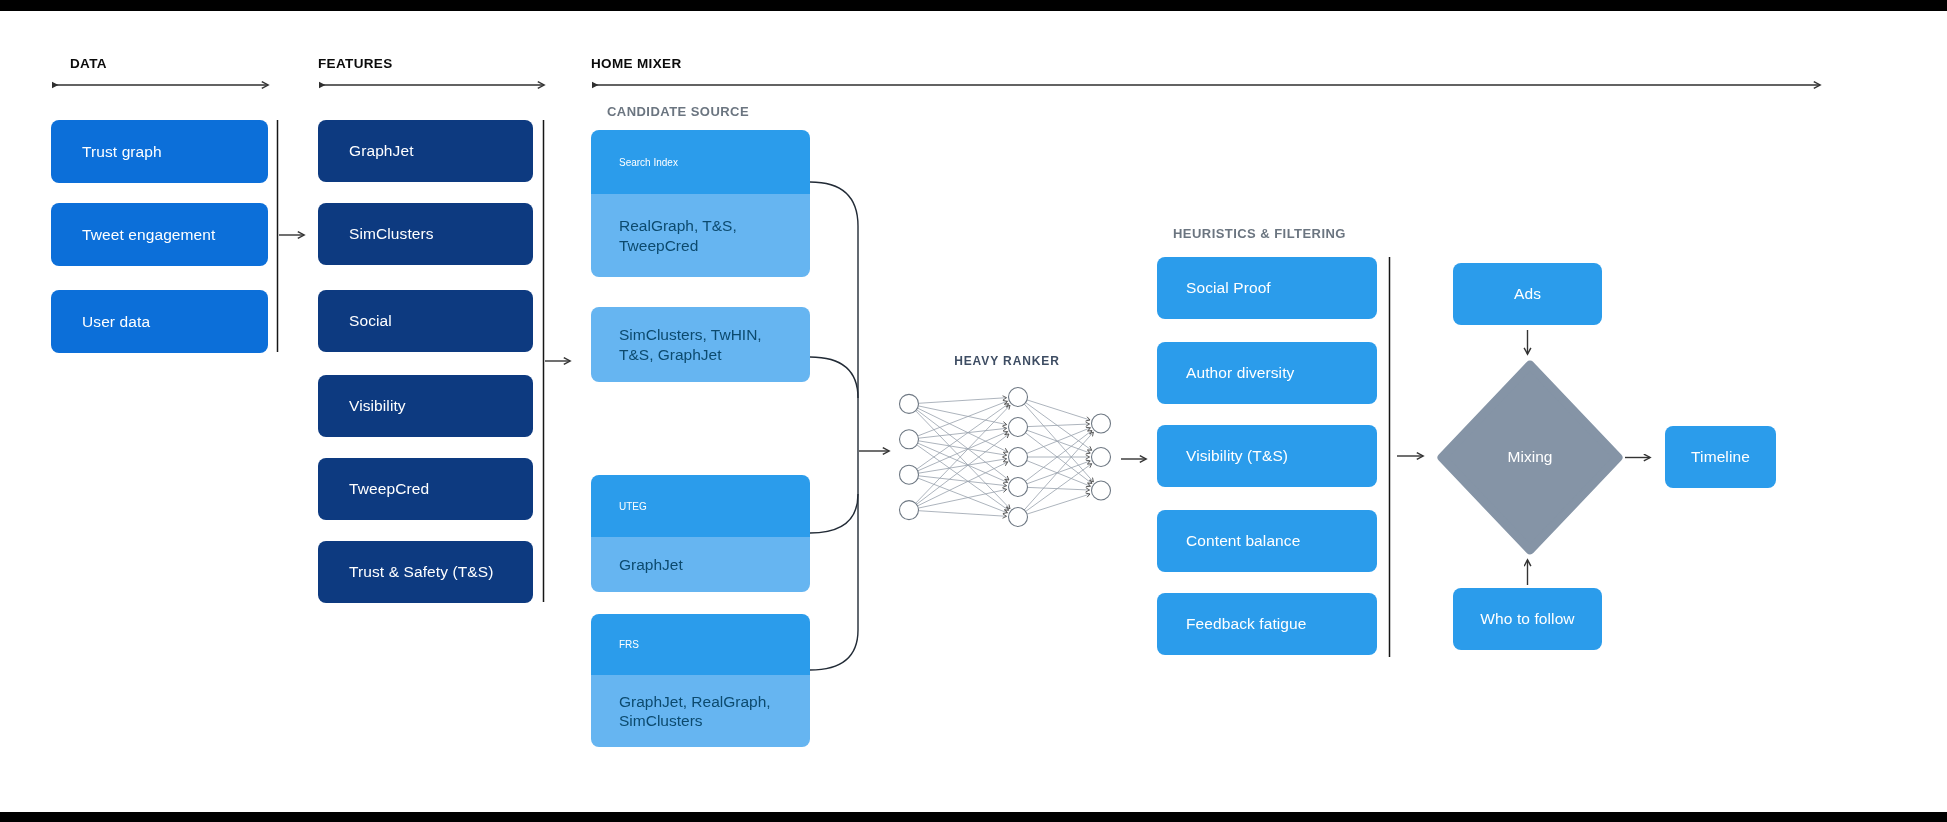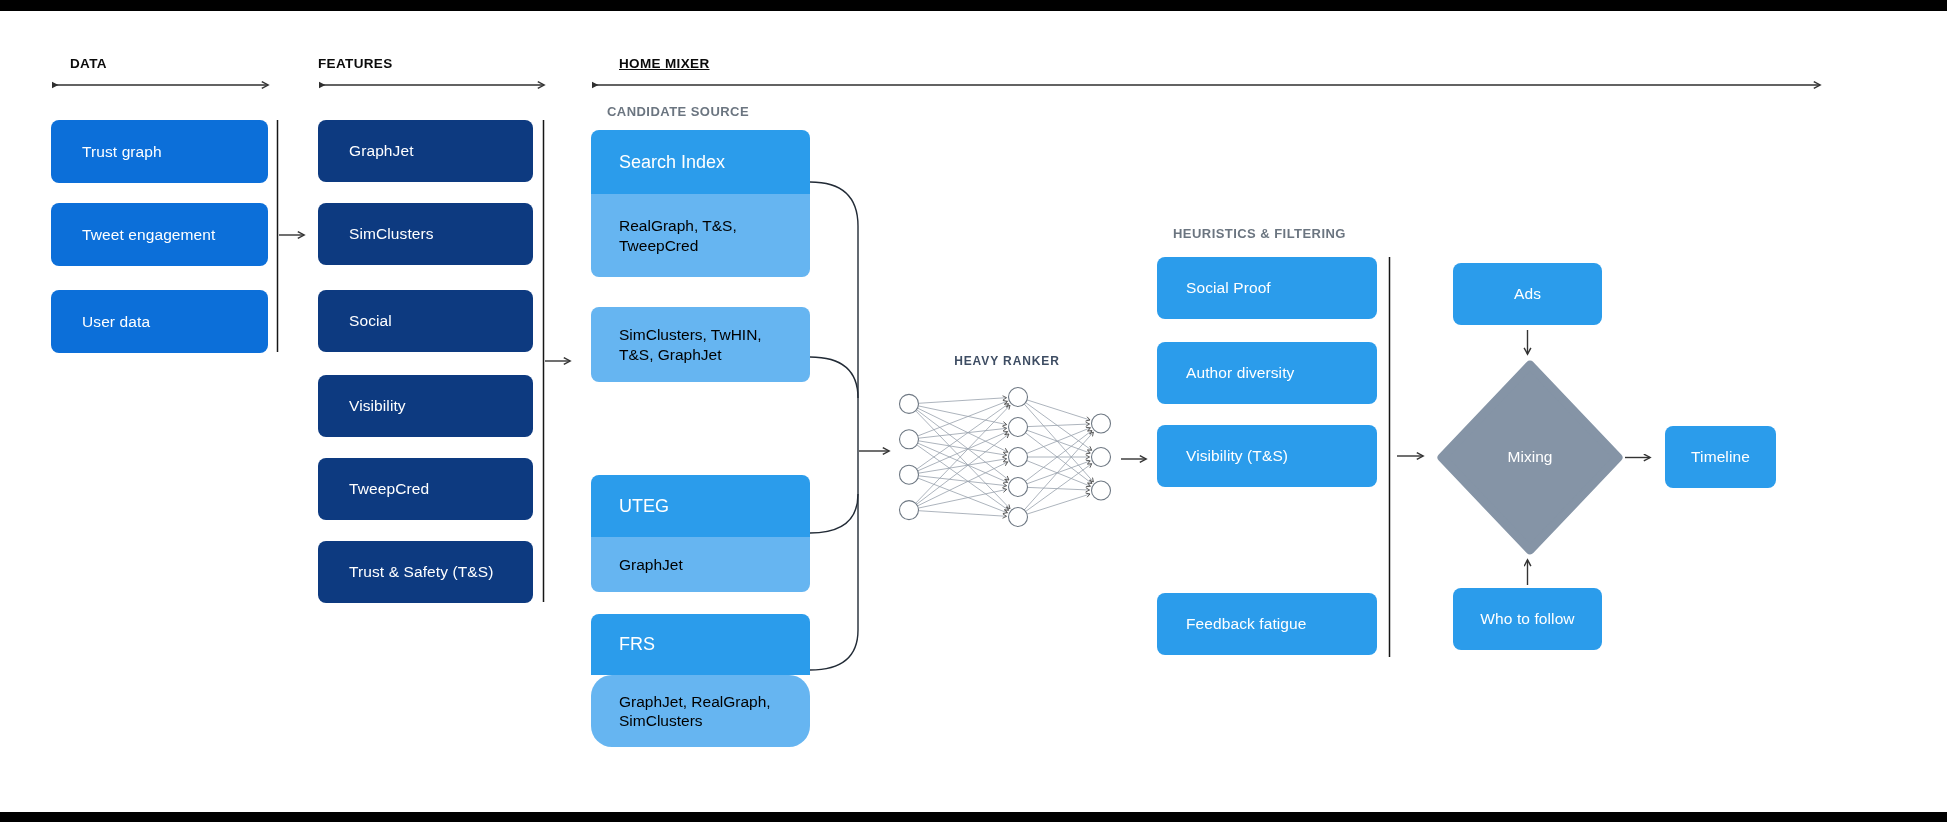--- a/index.html
+++ b/index.html
@@ -20,23 +20,23 @@
        font-size:15.5px;font-weight:500;letter-spacing:.1px;box-sizing:border-box;}
   .pl{padding-left:31px;}
   .ctr{justify-content:center;text-align:center;}
   .data-box{background:var(--data-box);left:51px;width:217px;height:63px;}
   .feat-box{background:var(--features-box);left:318px;width:215px;height:62px;}
   .filt-box{background:var(--filter-box);left:1157px;width:220px;height:62px;padding-left:29px;}
   .mix-box{background:var(--filter-box);}
 
   .cand{position:absolute;z-index:2;left:591px;width:219px;border-radius:8px;overflow:hidden;}
   .cand-h{background:var(--candidate-header);display:flex;align-items:center;padding-left:28px;
-          color:#fff;font-size:18px;font-weight:500;box-sizing:border-box;}
+          color:#fff;font-size:10px;font-weight:500;box-sizing:border-box;}
   .cand-s{background:var(--candidate-sub);display:flex;align-items:center;padding:0 16px 0 28px;
-          color:#000000;font-size:15.5px;font-weight:500;line-height:19.5px;box-sizing:border-box;}
+          color:#0c4a6e;font-size:15.5px;font-weight:500;line-height:19.5px;box-sizing:border-box;}
 
   .mix-label{position:absolute;left:1458px;top:448px;width:144px;text-align:center;z-index:3;
              color:#fff;font-size:15.5px;font-weight:500;}
 
   .hline{stroke:var(--line);stroke-width:1.6;}
   .vline{stroke:#161616;stroke-width:1.5;}
   .sarrow{stroke:#333;stroke-width:1.4;fill:none;}
   .curve{stroke:#222b36;stroke-width:1.4;fill:none;}
   .net-edge{stroke:#98a1ac;stroke-width:.8;}
   .net-node{fill:#fff;stroke:#6e7883;stroke-width:1.1;}
@@ -44,21 +44,21 @@
 </style>
 </head>
 <body>
 
 <div id="stage" style="--bar-color: #000000; --data-box: #0C6FD9; --features-box: #0D3A80; --candidate-header: #2B9CEB; --candidate-sub: #66B5F1; --filter-box: #2B9CEB; --diamond: #8594A6; --line: #2F2F2F; --label-gray: #6B7580; --ranker-label: #3E4D63;">
   <div class="bar" id="bar-top"></div>
   <div class="bar" id="bar-bottom"></div>
 
   <div class="col-label" style="left:51px;top:56px;padding-left:19px;">DATA</div>
   <div class="col-label" style="left:318px;top:56px;">FEATURES</div>
-  <div class="col-label" style="left:619px;top:56px;text-decoration:underline;">HOME MIXER</div>
+  <div class="col-label" style="left:591px;top:56px;">HOME MIXER</div>
 
   <div class="sub-label" style="left:591px;top:104px;">CANDIDATE SOURCE</div>
   <div class="sub-label" style="left:1157px;top:226px;">HEURISTICS &amp; FILTERING</div>
   <div class="ranker-label">HEAVY RANKER</div>
 
   <div class="box data-box pl" style="top:120px;">Trust graph</div>
   <div class="box data-box pl" style="top:203px;">Tweet engagement</div>
   <div class="box data-box pl" style="top:290px;">User data</div>
 
   <div class="box feat-box pl" style="top:120px;">GraphJet</div>
@@ -74,26 +74,27 @@
   </div>
   <div class="cand" style="top:307px;">
     <div class="cand-s" style="height:75px;">SimClusters, TwHIN, T&amp;S, GraphJet</div>
   </div>
   <div class="cand" style="top:475px;">
     <div class="cand-h" style="height:62px;">UTEG</div>
     <div class="cand-s" style="height:55px;">GraphJet</div>
   </div>
   <div class="cand" style="top:614px;">
     <div class="cand-h" style="height:61px;">FRS</div>
-    <div class="cand-s" style="height:72px;border-radius:21px;">GraphJet, RealGraph, SimClusters</div>
+    <div class="cand-s" style="height:72px;">GraphJet, RealGraph, SimClusters</div>
   </div>
 
   <div class="box filt-box" style="top:257px;">Social Proof</div>
   <div class="box filt-box" style="top:342px;">Author diversity</div>
   <div class="box filt-box" style="top:425px;">Visibility (T&amp;S)</div>
+  <div class="box filt-box" style="top:510px;">Content balance</div>
   <div class="box filt-box" style="top:593px;">Feedback fatigue</div>
 
   <div class="box mix-box ctr" style="left:1453px;top:263px;width:149px;height:62px;">Ads</div>
   <div class="box mix-box ctr" style="left:1453px;top:588px;width:149px;height:62px;">Who to follow</div>
   <div class="box mix-box ctr" style="left:1665px;top:426px;width:111px;height:62px;">Timeline</div>
   <div class="mix-label">Mixing</div>
 
   <svg class="overlay" width="1947" height="822">
     <defs>
       <marker id="ah" markerWidth="10" markerHeight="10" refX="7.2" refY="4" orient="auto" markerUnits="userSpaceOnUse">

